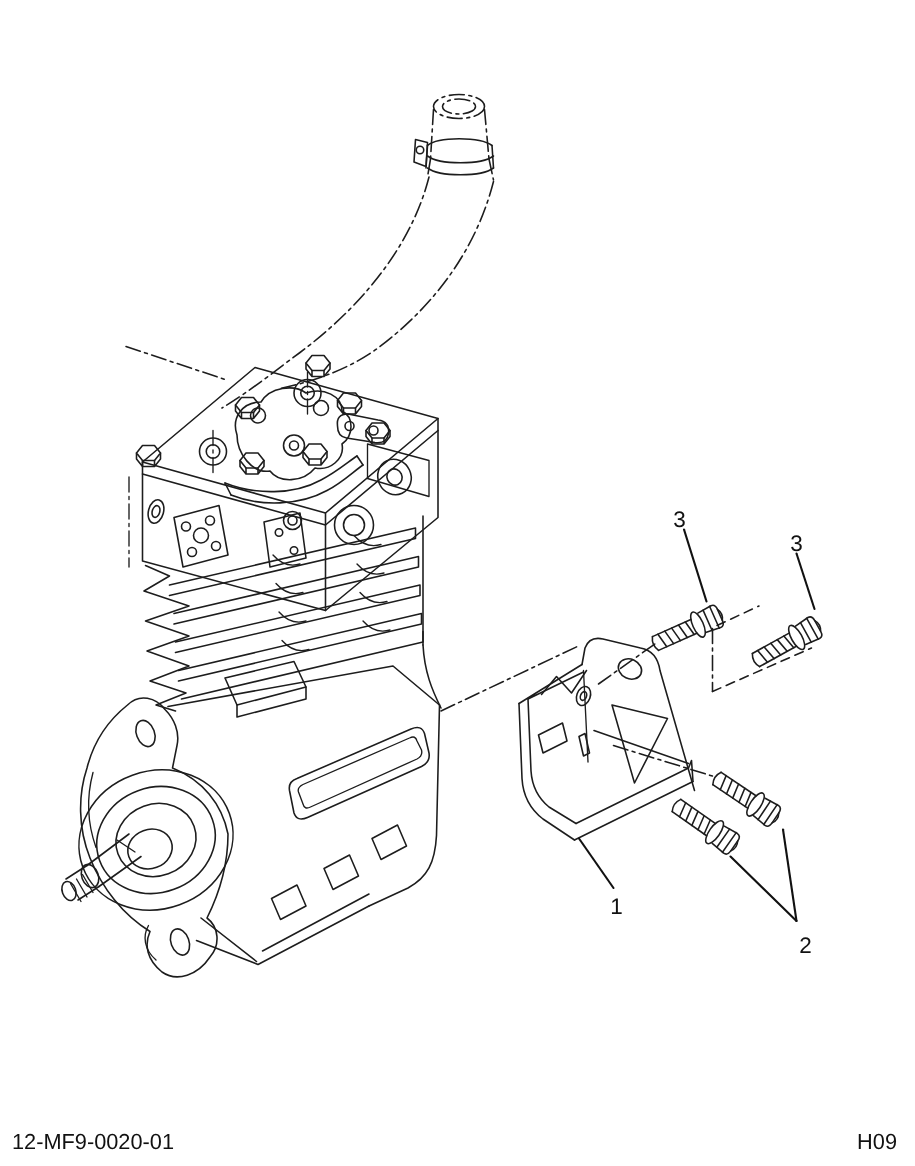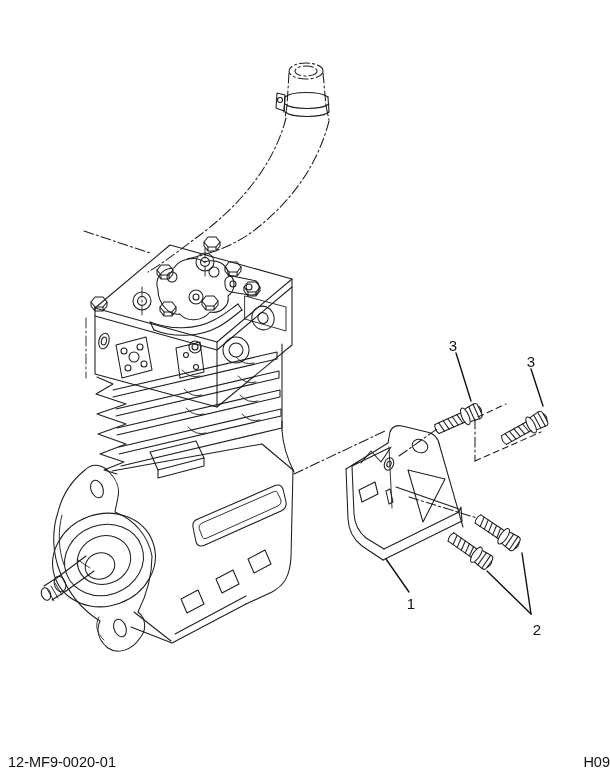--- a/index.html
+++ b/index.html
@@ -8,21 +8,21 @@
   .fig{position:absolute;inset:0;}
   svg{display:block;}
   svg .ln{stroke:#1d1d1d;fill:none;stroke-width:1.05;stroke-linecap:round;stroke-linejoin:round;}
   svg .thin{stroke-width:0.9;}
   svg .phantom{stroke-dasharray:10 3 2 3;}
   svg .dashed{stroke-dasharray:6 4;}
   svg .leader{stroke:#111;fill:none;stroke-width:1.4;stroke-linecap:round;}
   svg .callout-text{fill:#111;stroke:none;font:15px "Liberation Sans",sans-serif;}
   .footer-code{position:absolute;top:754px;font-size:14.5px;color:#111;text-align:right;}
   .footer-left{left:8px;}
-  .footer-right{right:0;}
+  .footer-right{right:12px;}
 </style>
 </head>
 <body>
 
 <div class="page">
 
   <div class="fig">
   <svg width="610" height="777" viewBox="0 0 610 777" xmlns="http://www.w3.org/2000/svg">
     <defs>
       <g id="hexTop">

